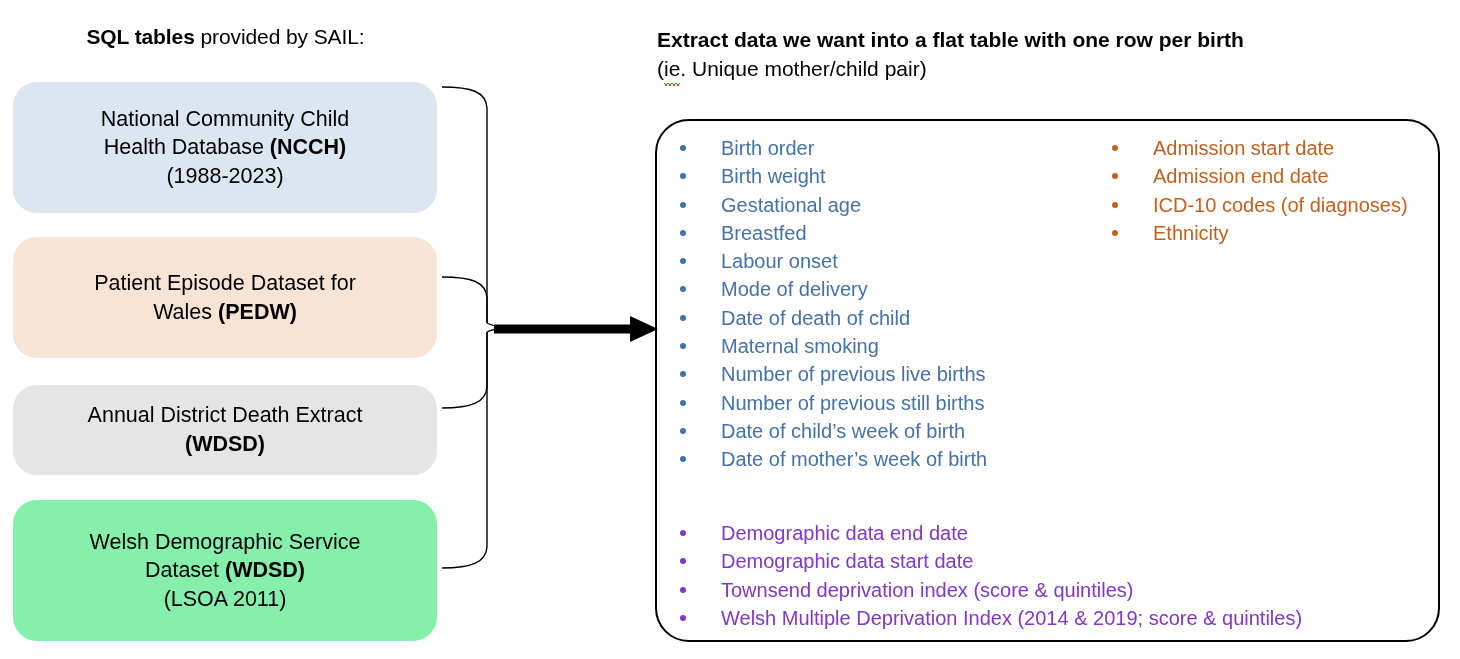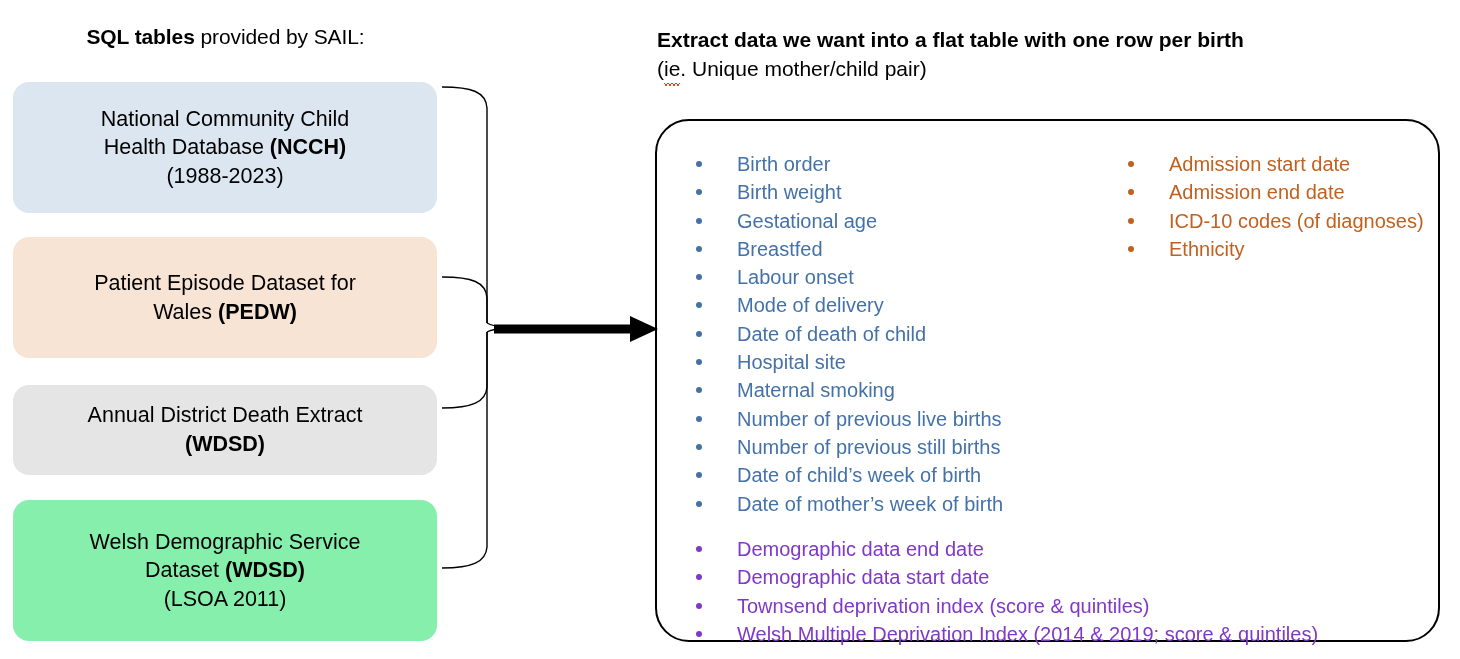--- a/index.html
+++ b/index.html
@@ -29,21 +29,21 @@
     font-size: 21px;
     color: #000000;
     letter-spacing: -0.1px;
   }
   .left-heading .b { font-weight: bold; }
 
   .src-box {
     position: absolute;
     left: 13px;
     width: 424px;
-    border-radius: 16px;
+    border-radius: 24px;
     box-sizing: border-box;
     display: flex;
     align-items: center;
     justify-content: center;
     text-align: center;
     color: #000000;
     font-size: 21.5px;
     line-height: 1.33;
     padding: 4px 14px;
   }
@@ -101,21 +101,21 @@
     height: 523px;
     border: 2.5px solid #000000;
     border-radius: 34px;
     box-sizing: border-box;
     background: transparent;
   }
 
   .bullet-list {
     position: absolute;
     list-style: none;
-    margin: 16px;
+    margin: 0;
     padding: 0;
   }
   .bullet-list li {
     position: relative;
     padding-left: 46px;
     font-size: 20px;
     line-height: 28.3px;
     white-space: nowrap;
   }
   .bullet-list li .dot {
@@ -205,21 +205,20 @@
   <div id="outline-box"></div>
 
   <ul class="bullet-list" id="list-blue">
     <li><span class="dot"></span><span>Birth order</span></li>
     <li><span class="dot"></span><span>Birth weight</span></li>
     <li><span class="dot"></span><span>Gestational age</span></li>
     <li><span class="dot"></span><span>Breastfed</span></li>
     <li><span class="dot"></span><span>Labour onset</span></li>
     <li><span class="dot"></span><span>Mode of delivery</span></li>
     <li><span class="dot"></span><span>Date of death of child</span></li>
-    <li><span class="dot"></span><span>Hospital site</span></li>
     <li><span class="dot"></span><span>Maternal smoking</span></li>
     <li><span class="dot"></span><span>Number of previous live births</span></li>
     <li><span class="dot"></span><span>Number of previous still births</span></li>
     <li><span class="dot"></span><span>Date of child’s week of birth</span></li>
     <li><span class="dot"></span><span>Date of mother’s week of birth</span></li>
   </ul>
 
   <ul class="bullet-list" id="list-purple">
     <li><span class="dot"></span><span>Demographic data end date</span></li>
     <li><span class="dot"></span><span>Demographic data start date</span></li>

